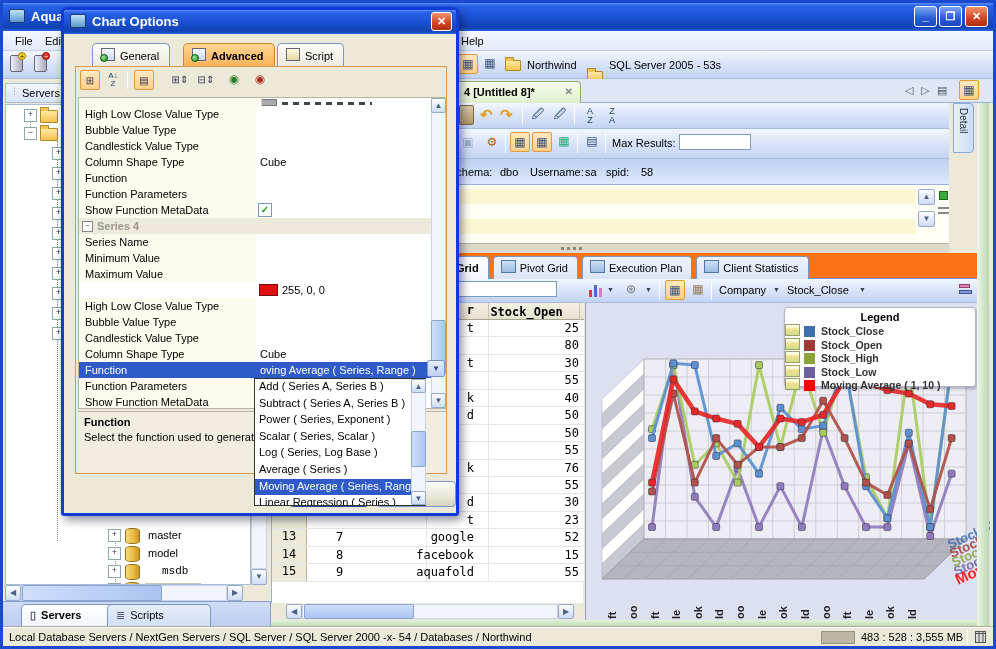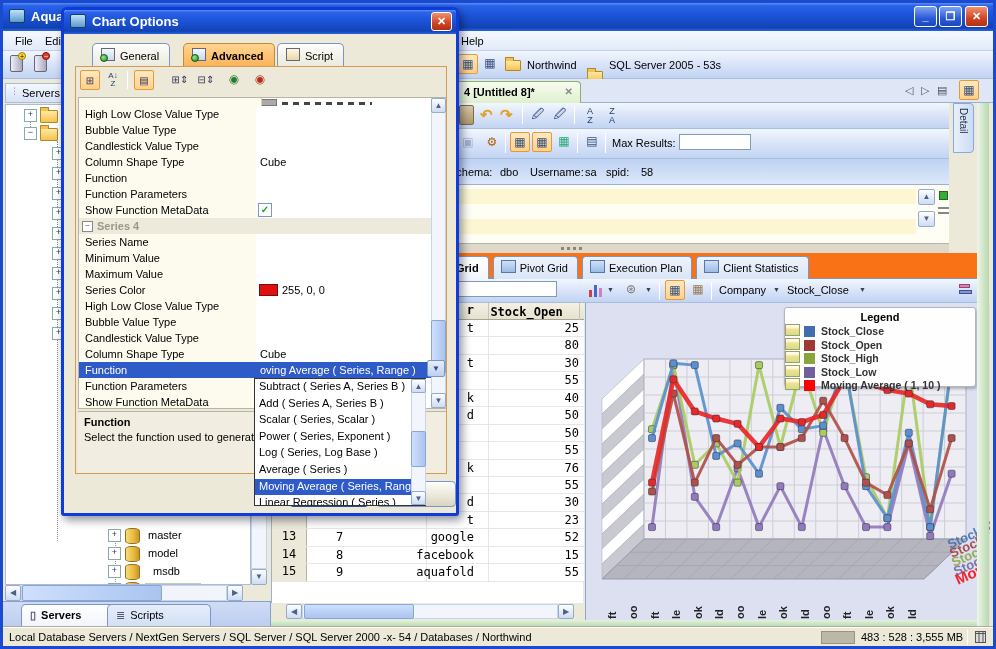--- a/index.html
+++ b/index.html
@@ -519,21 +519,21 @@
       <div class="a dashv" style="left:109px;top:425px;height:72px;"></div>
       <div id="treeitems">
           <div class="plusbox" style="left: 102px; top: 424px;">+</div>
           <div class="cyl" style="left: 119px; top: 423px;"></div>
           <div style="position: absolute; left: 139px; top: 424px; padding: 0px 3px;">master</div>
           <div class="plusbox" style="left: 102px; top: 442px;">+</div>
           <div class="cyl" style="left: 119px; top: 441px;"></div>
           <div style="position: absolute; left: 139px; top: 442px; padding: 0px 3px;">model</div>
           <div class="plusbox" style="left: 102px; top: 460px;">+</div>
           <div class="cyl" style="left: 119px; top: 459px;"></div>
-          <div style="position: absolute; left: 144px; top: 460px; padding: 0px 3px;">msdb</div>
+          <div style="position: absolute; left: 153px; top: 460px; padding: 0px 3px; font-family: Liberation Mono, monospace;">msdb</div>
           <div class="plusbox" style="left: 102px; top: 478px;">+</div>
           <div class="cyl" style="left: 119px; top: 477px;"></div>
           <div style="position: absolute; left: 139px; top: 478px; padding: 0px 3px; background: rgb(202, 198, 182);">Northwind</div>
         </div>
     </div>
     <div class="a" style="left:248px;top:430px;width:16px;height:76px;">
       <div class="a sb-track" style="left:0;top:0;width:16px;height:60px;"></div>
       <div class="a sb-btn" style="left:0;top:60px;width:16px;height:16px;"><span>▼</span></div>
     </div>
     <div class="a" style="left:2px;top:506px;width:238px;height:16px;">
@@ -639,21 +639,20 @@
             </div>
             <div class="prow" style="top: 152px; height: 16px;">
               <div class="pname">Minimum Value</div>
               <div class="pval"></div>
             </div>
             <div class="prow" style="top: 168px; height: 16px;">
               <div class="pname">Maximum Value</div>
               <div class="pval"></div>
             </div>
             <div class="prow" style="top: 184px; height: 16px;">
-              <div class="pname">Series Color</div>
               <div class="pval">
                 <div style="position: absolute; left: 3px; top: 2px; width: 17px; height: 10px; background: rgb(224, 16, 16); border: 1px solid rgb(112, 16, 16);"></div>
                 <div style="position: absolute; left: 26px; top: 2px;">255, 0, 0</div>
               </div>
             </div>
             <div class="prow" style="top: 200px; height: 16px;">
               <div class="pname">High Low Close Value Type</div>
               <div class="pval"></div>
             </div>
             <div class="prow" style="top: 216px; height: 16px;">
@@ -697,24 +696,24 @@
 
     <div class="a" style="left:363px;top:350px;width:18px;height:17px;background:linear-gradient(180deg,#e6eefb,#bcd0f0);border:1px solid #7a96c8;border-radius:2px;text-align:center;z-index:5;">
       <span style="font-size:8px;color:#2a4a8a;">▼</span>
     </div>
 
     <div class="a xp-btn" style="left:225px;top:471px;width:80px;height:26px;border-color:#2a4a9a;"></div>
     <div class="a xp-btn" style="left:312px;top:471px;width:80px;height:26px;"></div>
 
     <div class="a" style="left:190px;top:368px;width:172px;height:128px;background:#fff;border:1px solid #333;z-index:10;">
       <div class="a" id="dditems" style="left:0;top:0;width:156px;height:126px;overflow:hidden;">
+          <div class="dd-item">Add ( Series A, Series B )</div>
           <div class="dd-item">Subtract ( Series A, Series B )</div>
-          <div class="dd-item">Add ( Series A, Series B )</div>
+          <div class="dd-item">Power ( Series, Exponent )</div>
           <div class="dd-item">Scalar ( Series, Scalar )</div>
-          <div class="dd-item">Power ( Series, Exponent )</div>
           <div class="dd-item">Log ( Series, Log Base )</div>
           <div class="dd-item">Average ( Series )</div>
           <div class="dd-item hi">Moving Average ( Series, Range</div>
           <div class="dd-item">Linear Regression ( Series )</div>
         </div>
       <div class="a" style="left:156px;top:0;width:15px;height:126px;">
         <div class="a sb-track" style="left:0;top:0;width:15px;height:126px;"></div>
         <div class="a sb-btn" style="left:0;top:0;width:15px;height:14px;"><span>▲</span></div>
         <div class="a sb-thumb" style="left:0;top:52px;width:15px;height:36px;"></div>
         <div class="a sb-btn" style="left:0;top:112px;width:15px;height:14px;"><span>▼</span></div>

